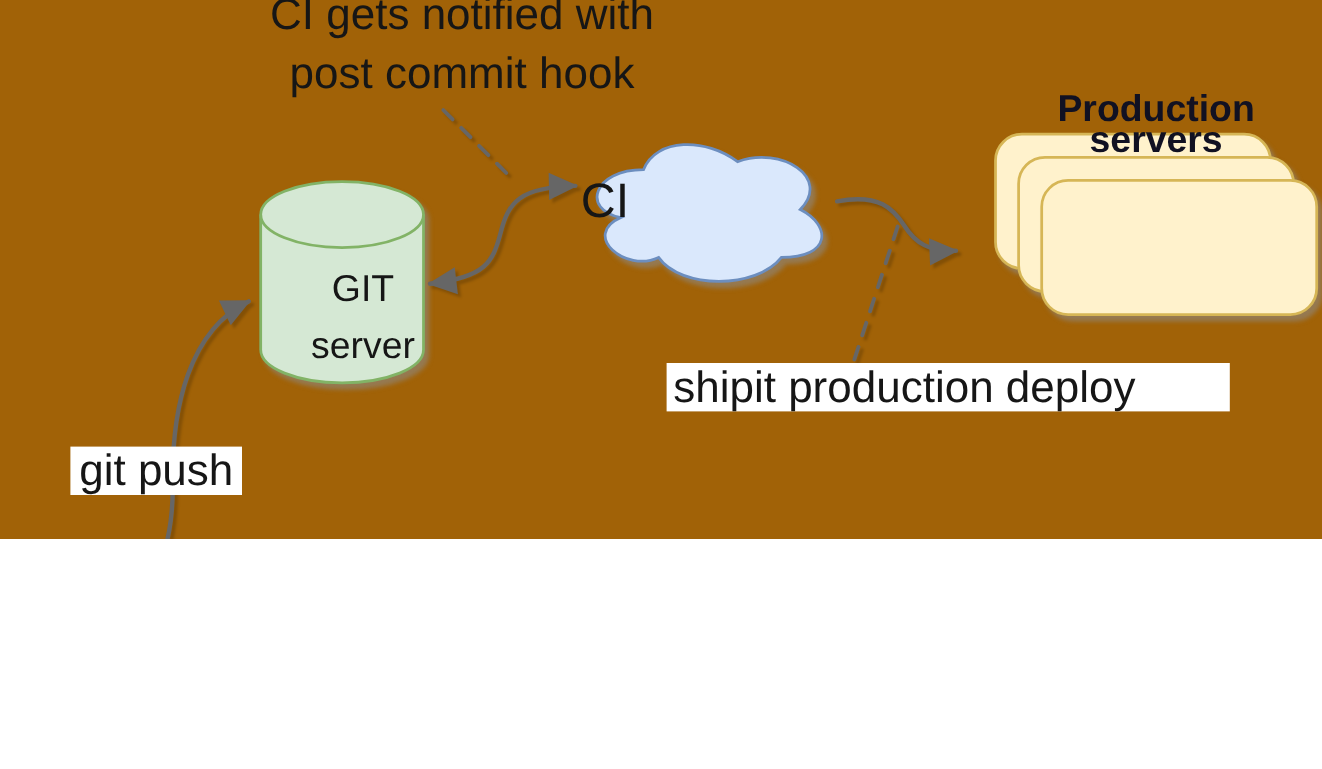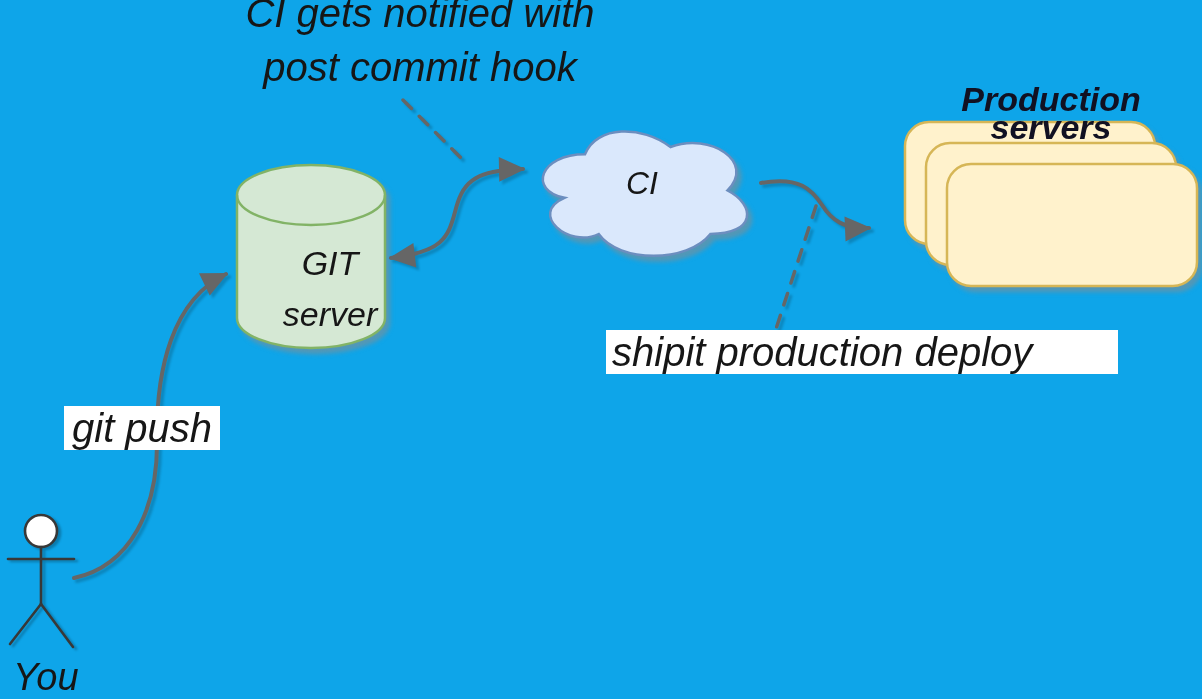--- a/index.html
+++ b/index.html
@@ -3,26 +3,25 @@
 <meta charset="utf-8">
 <style>
   html, body {
     margin: 0;
     padding: 0;
     background: #ffffff;
   }
   #stage {
     position: relative;
     width: 1202px;
-    height: 699px;
-    background: #0ea5e9;
+    height: 490px;
+    background: #a16207;
     overflow: hidden;
     font-family: "Liberation Sans", sans-serif;
     color: #161616;
-    font-style: italic;
   }
   #diagram-svg {
     position: absolute;
     left: 0;
     top: 0;
     width: 1202px;
     height: 699px;
   }
   .shape {
     filter: drop-shadow(4px 5px 2px rgba(140,140,140,0.55));
@@ -55,21 +54,21 @@
   .lbl-you {
     left: 2px; top: 657px;
     font-size: 38px; line-height: 40px; margin-left: 11px;
   }
   .lbl-gitserver {
     left: 237px; top: 238px; width: 148px;
     font-size: 34px; line-height: 51px; text-align: center; padding-left: 19px;
   }
   .lbl-ci {
     left: 528px; top: 160px; width: 228px;
-    font-size: 32px; line-height: 46px; text-align: center;
+    font-size: 44px; line-height: 46px; text-align: left;
   }
   .lbl-prodtitle {
     left: 905px; top: 85px; width: 292px;
     font-size: 34px; line-height: 28px; text-align: center;
     font-weight: bold; color: #111122;
   }
 </style>
 </head>
 <body>
 

